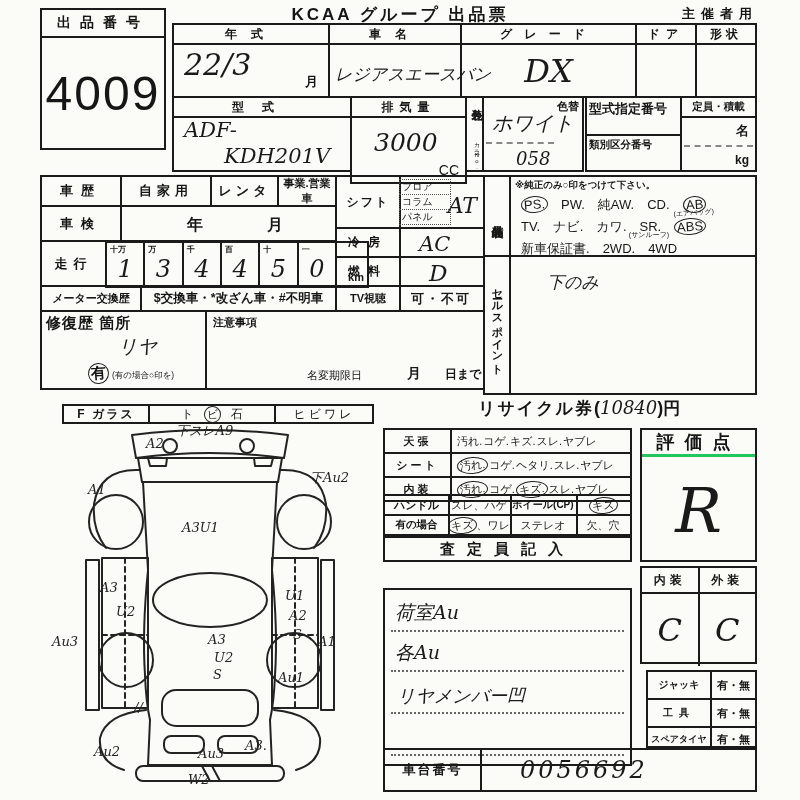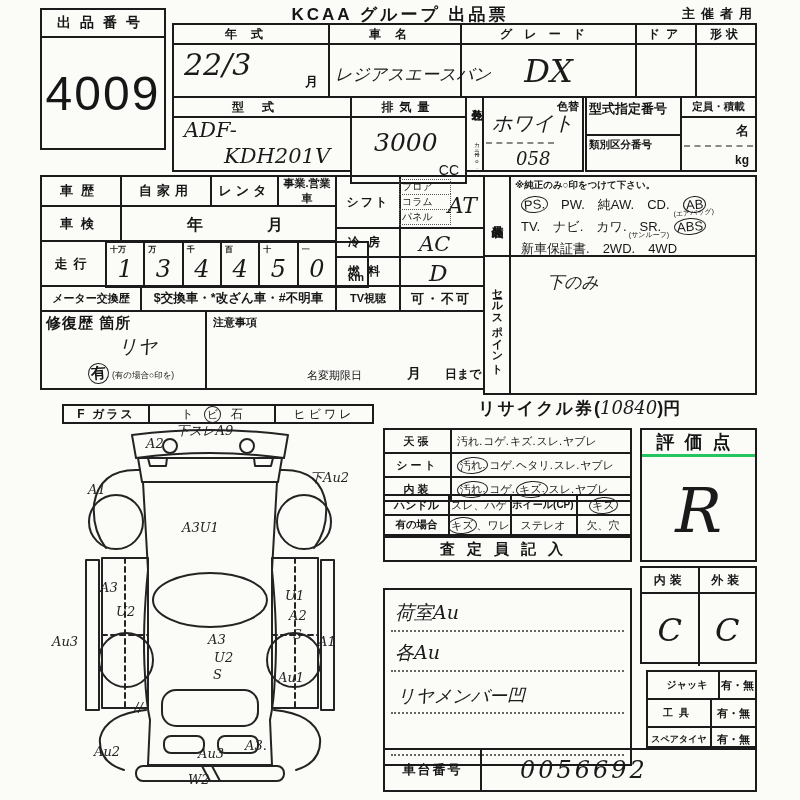--- a/index.html
+++ b/index.html
@@ -341,21 +341,21 @@
     <span class="ctr b" style="flex:1;border-right:2px solid #1b1b1b;font-size:12px;letter-spacing:4px;">内装</span>
     <span class="ctr b" style="flex:1;font-size:12px;letter-spacing:4px;">外装</span>
   </div>
   <div style="display:flex;height:72px;">
     <span class="ctr hw" style="flex:1;border-right:2px solid #1b1b1b;font-size:32px;">C</span>
     <span class="ctr hw" style="flex:1;font-size:32px;">C</span>
   </div>
 </div>
 <div class="cell" style="left:646px;top:670px;width:111px;height:78px;">
   <div style="display:flex;height:26px;border-bottom:2px solid #1b1b1b;">
-    <span class="ctr b" style="width:62px;border-right:2px solid #1b1b1b;font-size:10px;padding-left:8px;">ジャッキ</span>
+    <span class="ctr b" style="width:62px;border-right:2px solid #1b1b1b;font-size:10px;">ジャッキ</span>
     <span class="ctr b" style="flex:1;font-size:11px;">有・無</span>
   </div>
   <div style="display:flex;height:26px;border-bottom:2px solid #1b1b1b;">
     <span class="ctr b" style="width:62px;border-right:2px solid #1b1b1b;font-size:10px;letter-spacing:6px;">工具</span>
     <span class="ctr b" style="flex:1;font-size:11px;">有・無</span>
   </div>
   <div style="display:flex;height:22px;">
     <span class="ctr b" style="width:62px;border-right:2px solid #1b1b1b;font-size:9px;">スペアタイヤ</span>
     <span class="ctr b" style="flex:1;font-size:11px;">有・無</span>
   </div>

